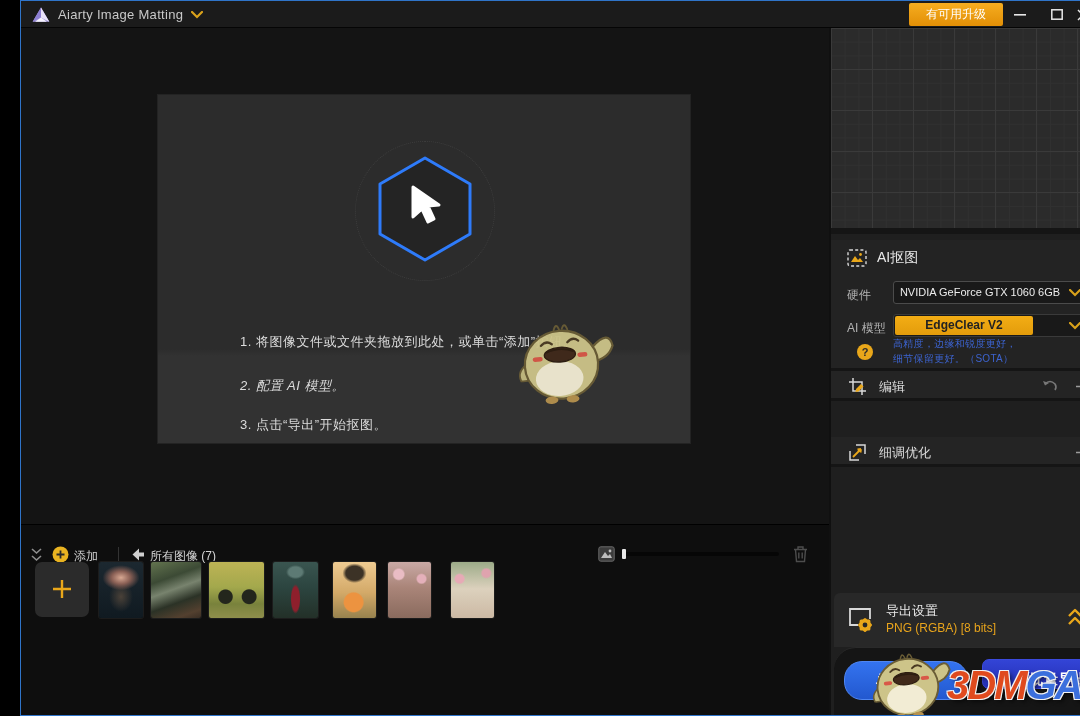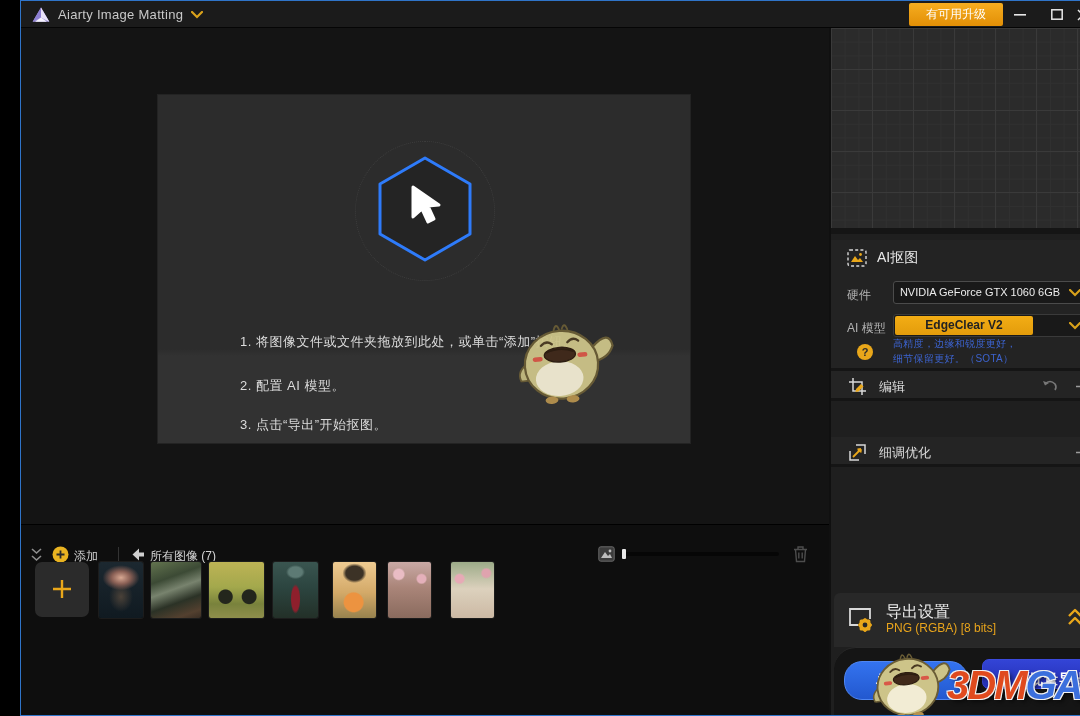--- a/index.html
+++ b/index.html
@@ -18,21 +18,21 @@
   .winbtn.max { left:1018px; width:36px; }
   .winbtn.close { left:1046px; width:32px; }
 
   
   .canvas { position:absolute; left:0; top:27px; width:808px; height:496px; background:#141414; }
   .dropbox { position:absolute; left:136px; top:66px; width:534px; height:350px; background:linear-gradient(180deg,#2c2c2c 0%,#2c2c2c 73%,#323232 75%,#323232 100%); border:1px solid #232323; }
   .hex-circle { position:absolute; left:197px; top:46px; width:140px; height:140px; border:1px dotted #3d3d3d; border-radius:50%; }
   .hex-svg { position:absolute; left:217px; top:58px; width:100px; height:112px; }
   .inst { position:absolute; left:82px; font-size:13px; color:#dcdcdc; letter-spacing:.5px; }
   .inst.i1 { top:238px; }
-  .inst.i2 { top:282px; }
+  .inst.i2 { top:282px;font-style:italic; }
   .inst.i3 { top:321px; }
   .bird-center { position:absolute; left:487px; top:286px; width:110px; height:92px; z-index:6; opacity:.95; transform:rotate(-4deg); }
 
   
   .bottom-panel { position:absolute; left:0; top:523px; width:808px; height:193px; background:#0e0e0e; border-top:1px solid #000; }
   .bp-toolbar { position:absolute; left:0; top:16px; width:100%; height:28px; }
   .collapse-chevs { position:absolute; left:10px; top:7px; width:11px; height:14px; cursor:pointer; }
   .add-circle { position:absolute; left:31px; top:5px; width:17px; height:17px; cursor:pointer; }
   .add-label { position:absolute; left:53px; top:7px; font-size:12px; color:#d2d2d2; cursor:pointer; }
   .bp-divider { position:absolute; left:97px; top:6px; width:1px; height:16px; background:#333; }
@@ -76,21 +76,21 @@
   .hint.h2 { top:112px; }
   .tool-row { position:absolute; left:0; width:100%; height:30px; background:#242424; border-bottom:3px solid #151515; cursor:pointer; }
   .tr1 { top:343px;padding-left:8px; } .tr2 { top:376px; } .tr3 { top:409px; }
   .row-icon { position:absolute; left:17px; top:6px; width:19px; height:19px; }
   .row-label { position:absolute; left:48px; top:7px; font-size:13px; color:#dcdcdc; }
   .row-plus { position:absolute; right:12px; top:9px; width:13px; height:13px; cursor:pointer; }
   .row-undo { position:absolute; right:42px; top:8px; width:16px; height:13px; cursor:pointer; }
 
   .export-card { position:absolute; left:3px; top:565px; width:263px; height:54px; background:#282828; border-radius:6px 6px 0 0; cursor:pointer; }
   .export-icon { position:absolute; left:12px; top:12px; width:28px; height:28px; }
-  .export-title { position:absolute; left:52px; top:9px; font-size:16px; color:#e9e9e9; }
+  .export-title { position:absolute; left:52px; top:9px; font-size:13px; color:#e9e9e9; }
   .export-format { position:absolute; left:52px; top:28px; font-size:12px; color:#e8a41c; }
   .export-chev { position:absolute; right:14px; top:15px; width:16px; height:18px; }
   .export-buttons { position:absolute; left:3px; top:619px; width:263px; height:69px; background:#151515; border-radius:22px 4px 0 0; border-top:1px solid #2a2a2a; }
   .btn-single { position:absolute; left:10px; top:13px; width:124px; height:39px; background:linear-gradient(180deg,#3473ef,#2258cf); border:1px solid #4f86f2; border-radius:18px; color:#fff; font-size:14px; font-weight:bold; text-align:center; line-height:37px; cursor:pointer; letter-spacing:1px; }
   .btn-batch { position:absolute; left:148px; top:11px; width:108px; height:30px; background:linear-gradient(180deg,#3344d6,#232fb4); border:1px solid #3b4ade; border-radius:7px; color:#fff; font-size:14px; font-weight:bold; text-align:right; line-height:39px; cursor:pointer; letter-spacing:1px; }
 
   
   .watermark { position:absolute; left:842px; top:640px; width:240px; height:76px; z-index:50; pointer-events:none; }
   .wm-bird { position:absolute; left:0px; top:4px; width:92px; height:76px; transform:rotate(-6deg); }
   .wm-text { position:absolute; left:84px; top:22px; font-size:40px; font-style:italic; font-weight:bold; letter-spacing:-2px; white-space:nowrap;

